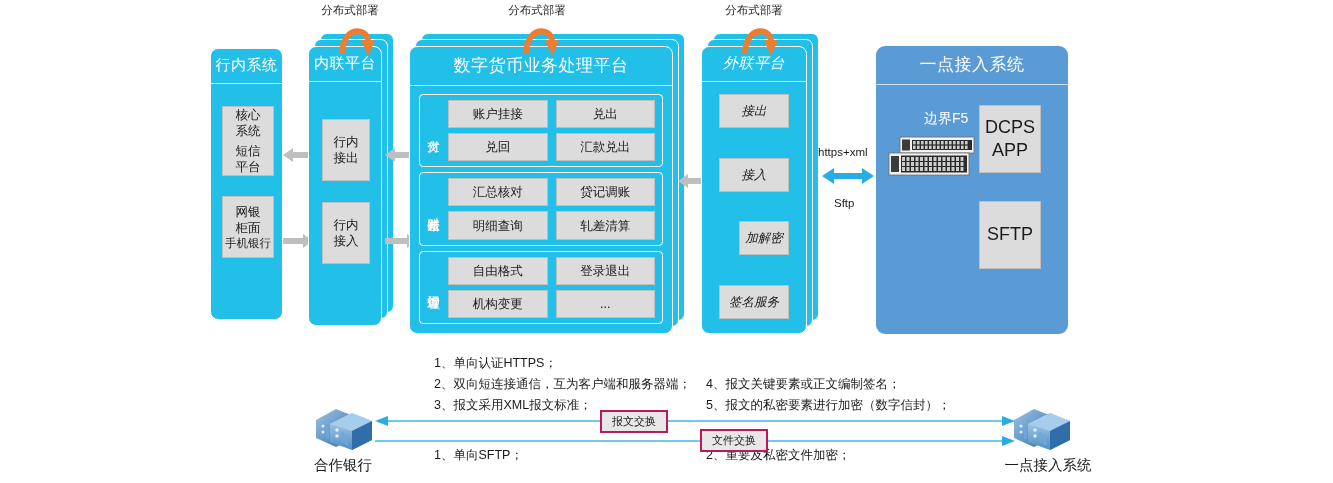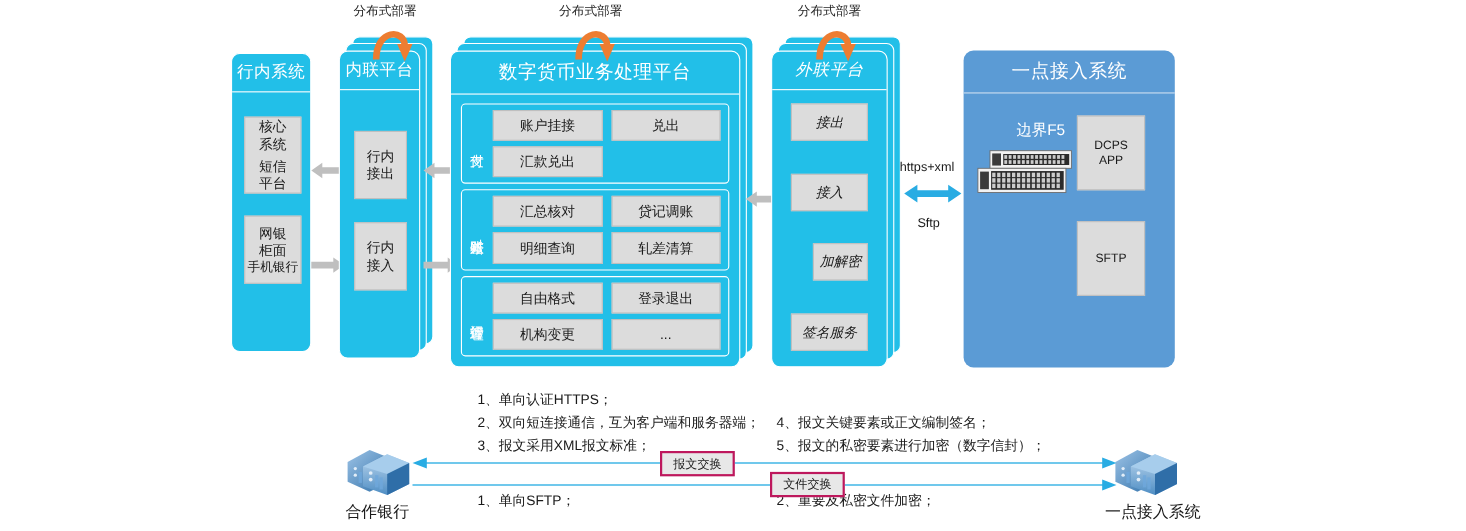--- a/index.html
+++ b/index.html
@@ -25,21 +25,21 @@
   }
   .panel-title.sm{font-size:15px;}
   .panel-body{flex:1;position:relative;}
 
   
   .gbox{
     background:#dcdcdc;border:1px solid #bfbfbf;
     display:flex;align-items:center;justify-content:center;
     text-align:center;color:#1a1a1a;font-size:12.5px;line-height:1.28;
   }
-  .gbox.big{font-size:11px;}
+  .gbox.big{font-size:18px;}
 
   
   .group{border:1.5px solid #ffffff;border-radius:4px;display:flex;}
   .group-label{
     width:26px;flex:none;color:#ffffff;font-size:12.5px;line-height:1.05;
     display:flex;align-items:center;justify-content:center;text-align:center;
     writing-mode:vertical-rl;letter-spacing:1px;
   }
   .group-cells{flex:1;display:grid;grid-template-columns:1fr 1fr;gap:5px 8px;padding:5px 7px 5px 2px;}
 
@@ -136,20 +136,21 @@
 
 <div class="abs panel" style="left:409px;top:46px;width:264px;height:288px;">
   <div class="panel-title">数字货币业务处理平台</div>
   <div class="panel-body" style="padding:8px 9px 9px 9px;display:flex;flex-direction:column;gap:5px;">
 
     <div class="group" style="flex:1;">
       <div class="group-label">支付</div>
       <div class="group-cells">
         <div class="gbox">账户挂接</div>
         <div class="gbox">兑出</div>
+        <div class="gbox">兑回</div>
         <div class="gbox">汇款兑出</div>
       </div>
     </div>
 
     <div class="group" style="flex:1;">
       <div class="group-label">对账差错</div>
       <div class="group-cells">
         <div class="gbox">汇总核对</div>
         <div class="gbox">贷记调账</div>
         <div class="gbox">明细查询</div>

